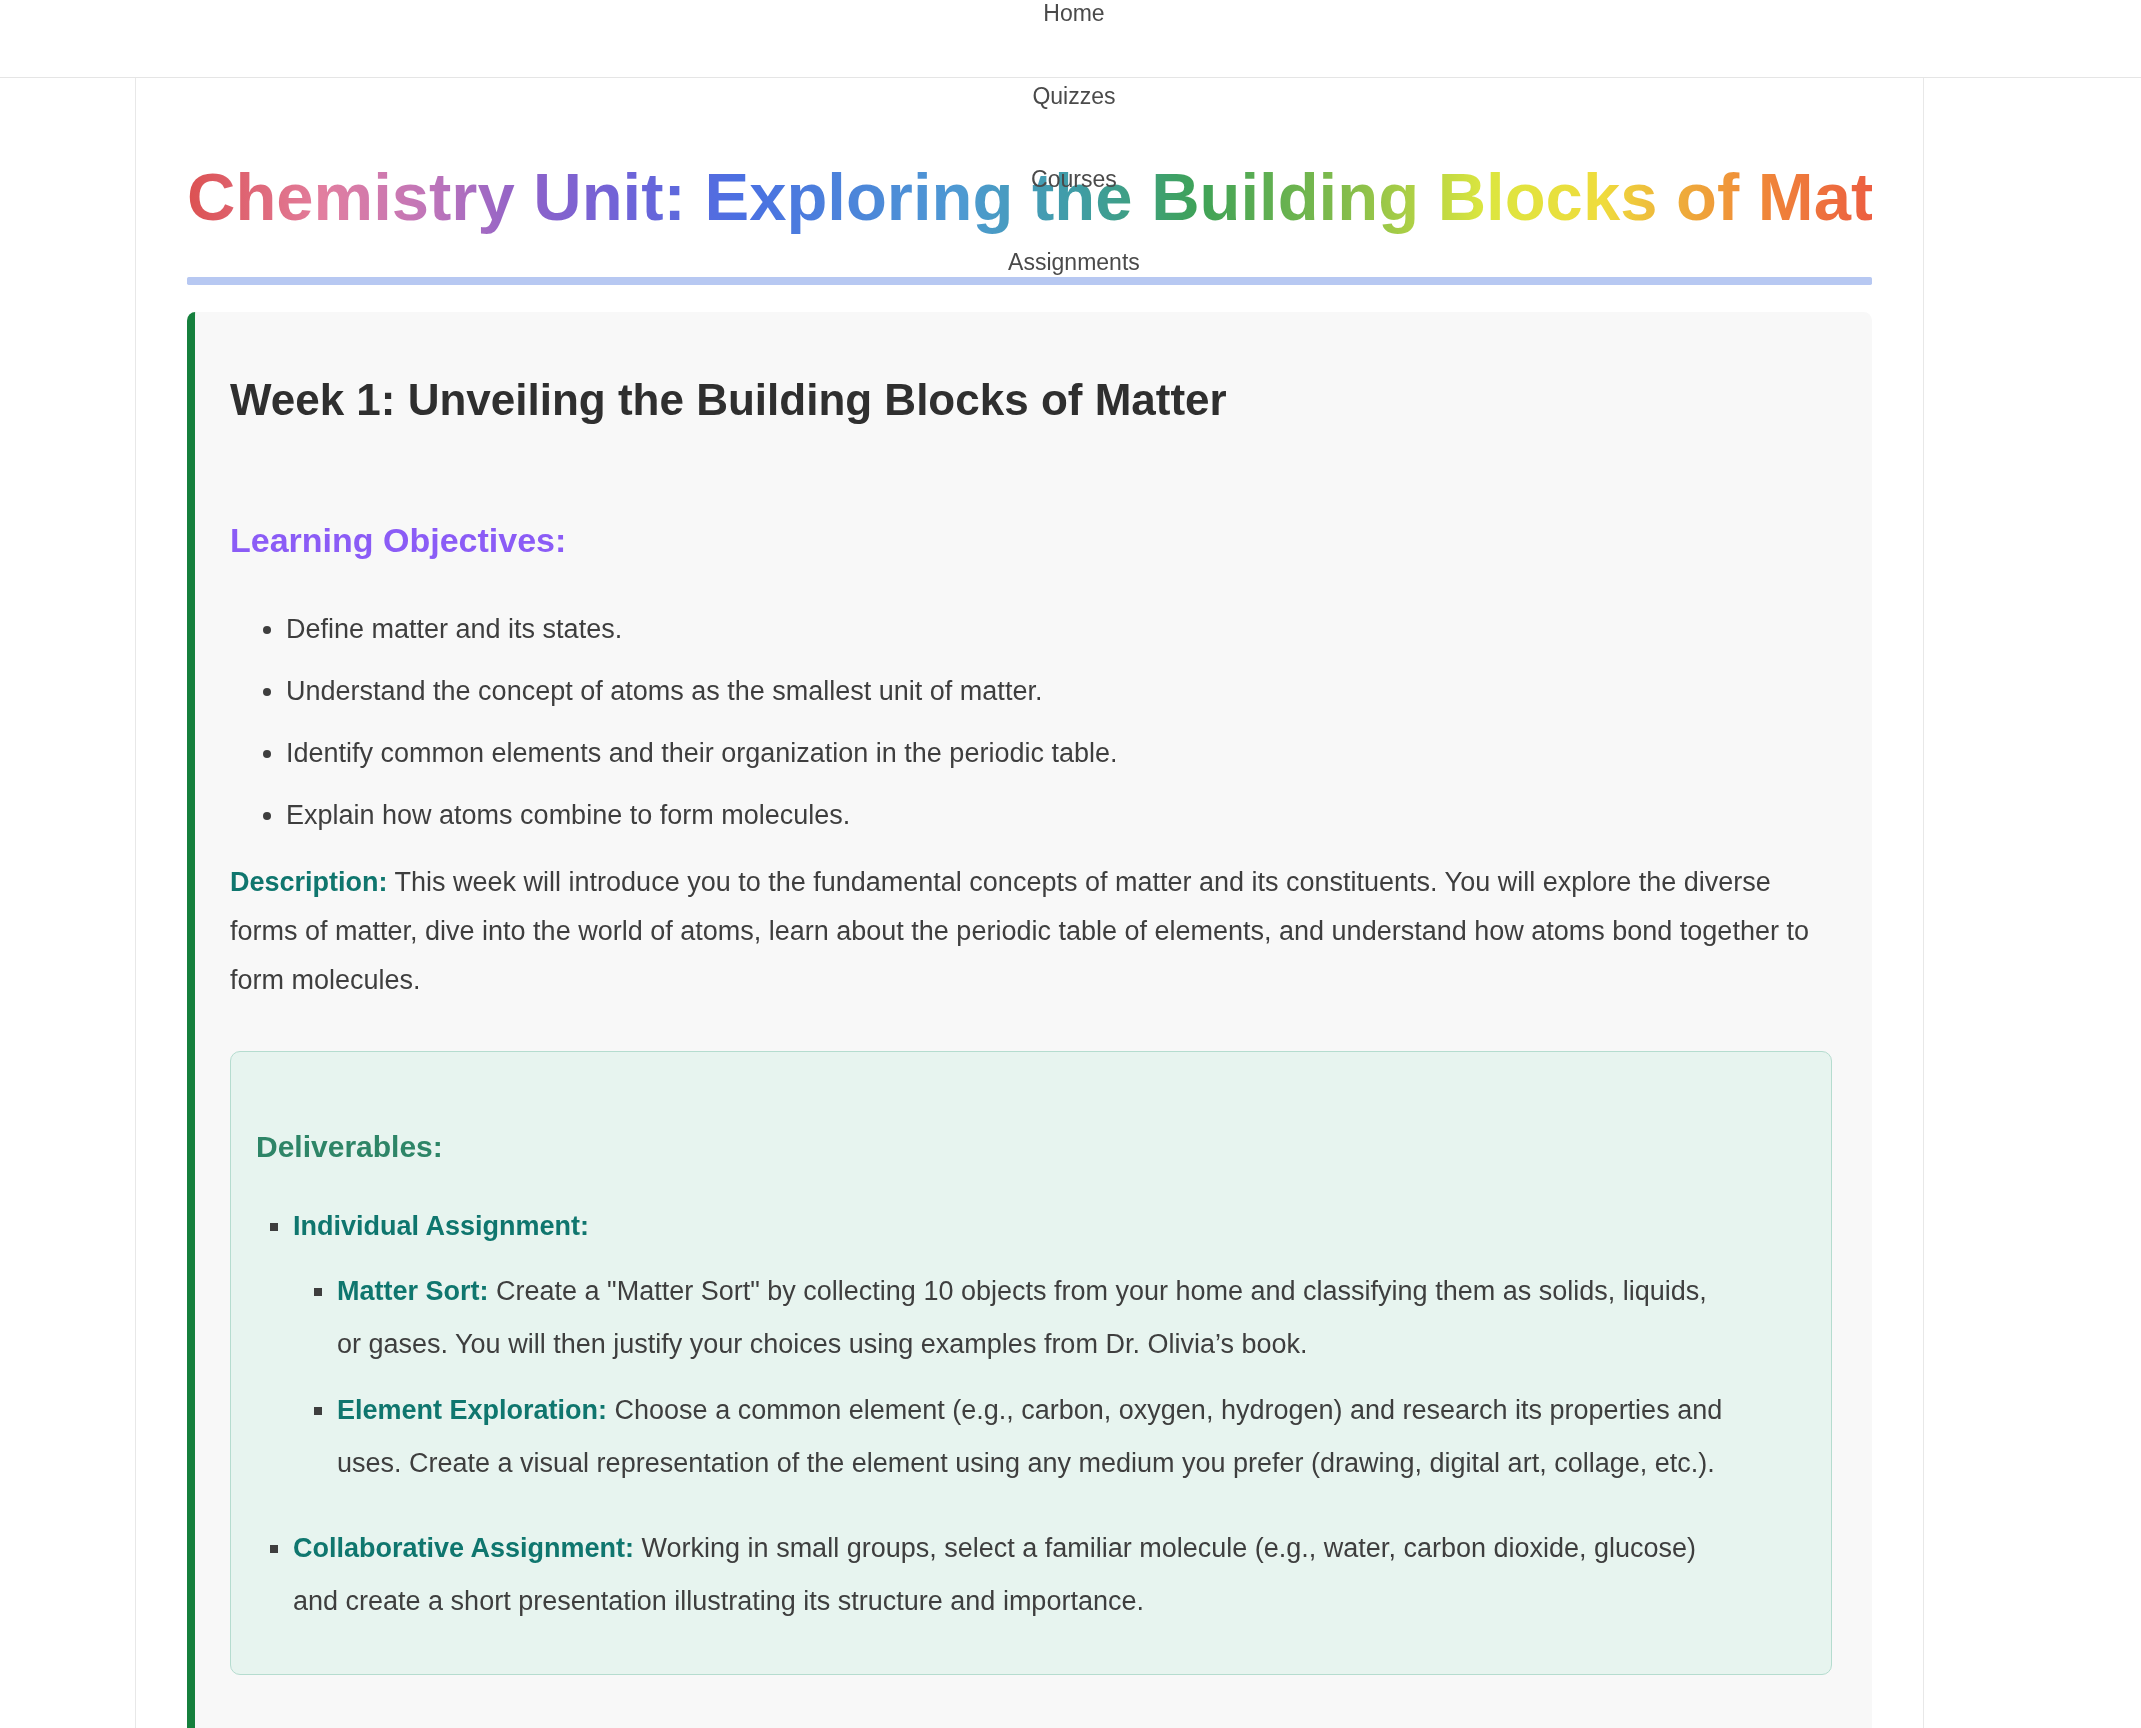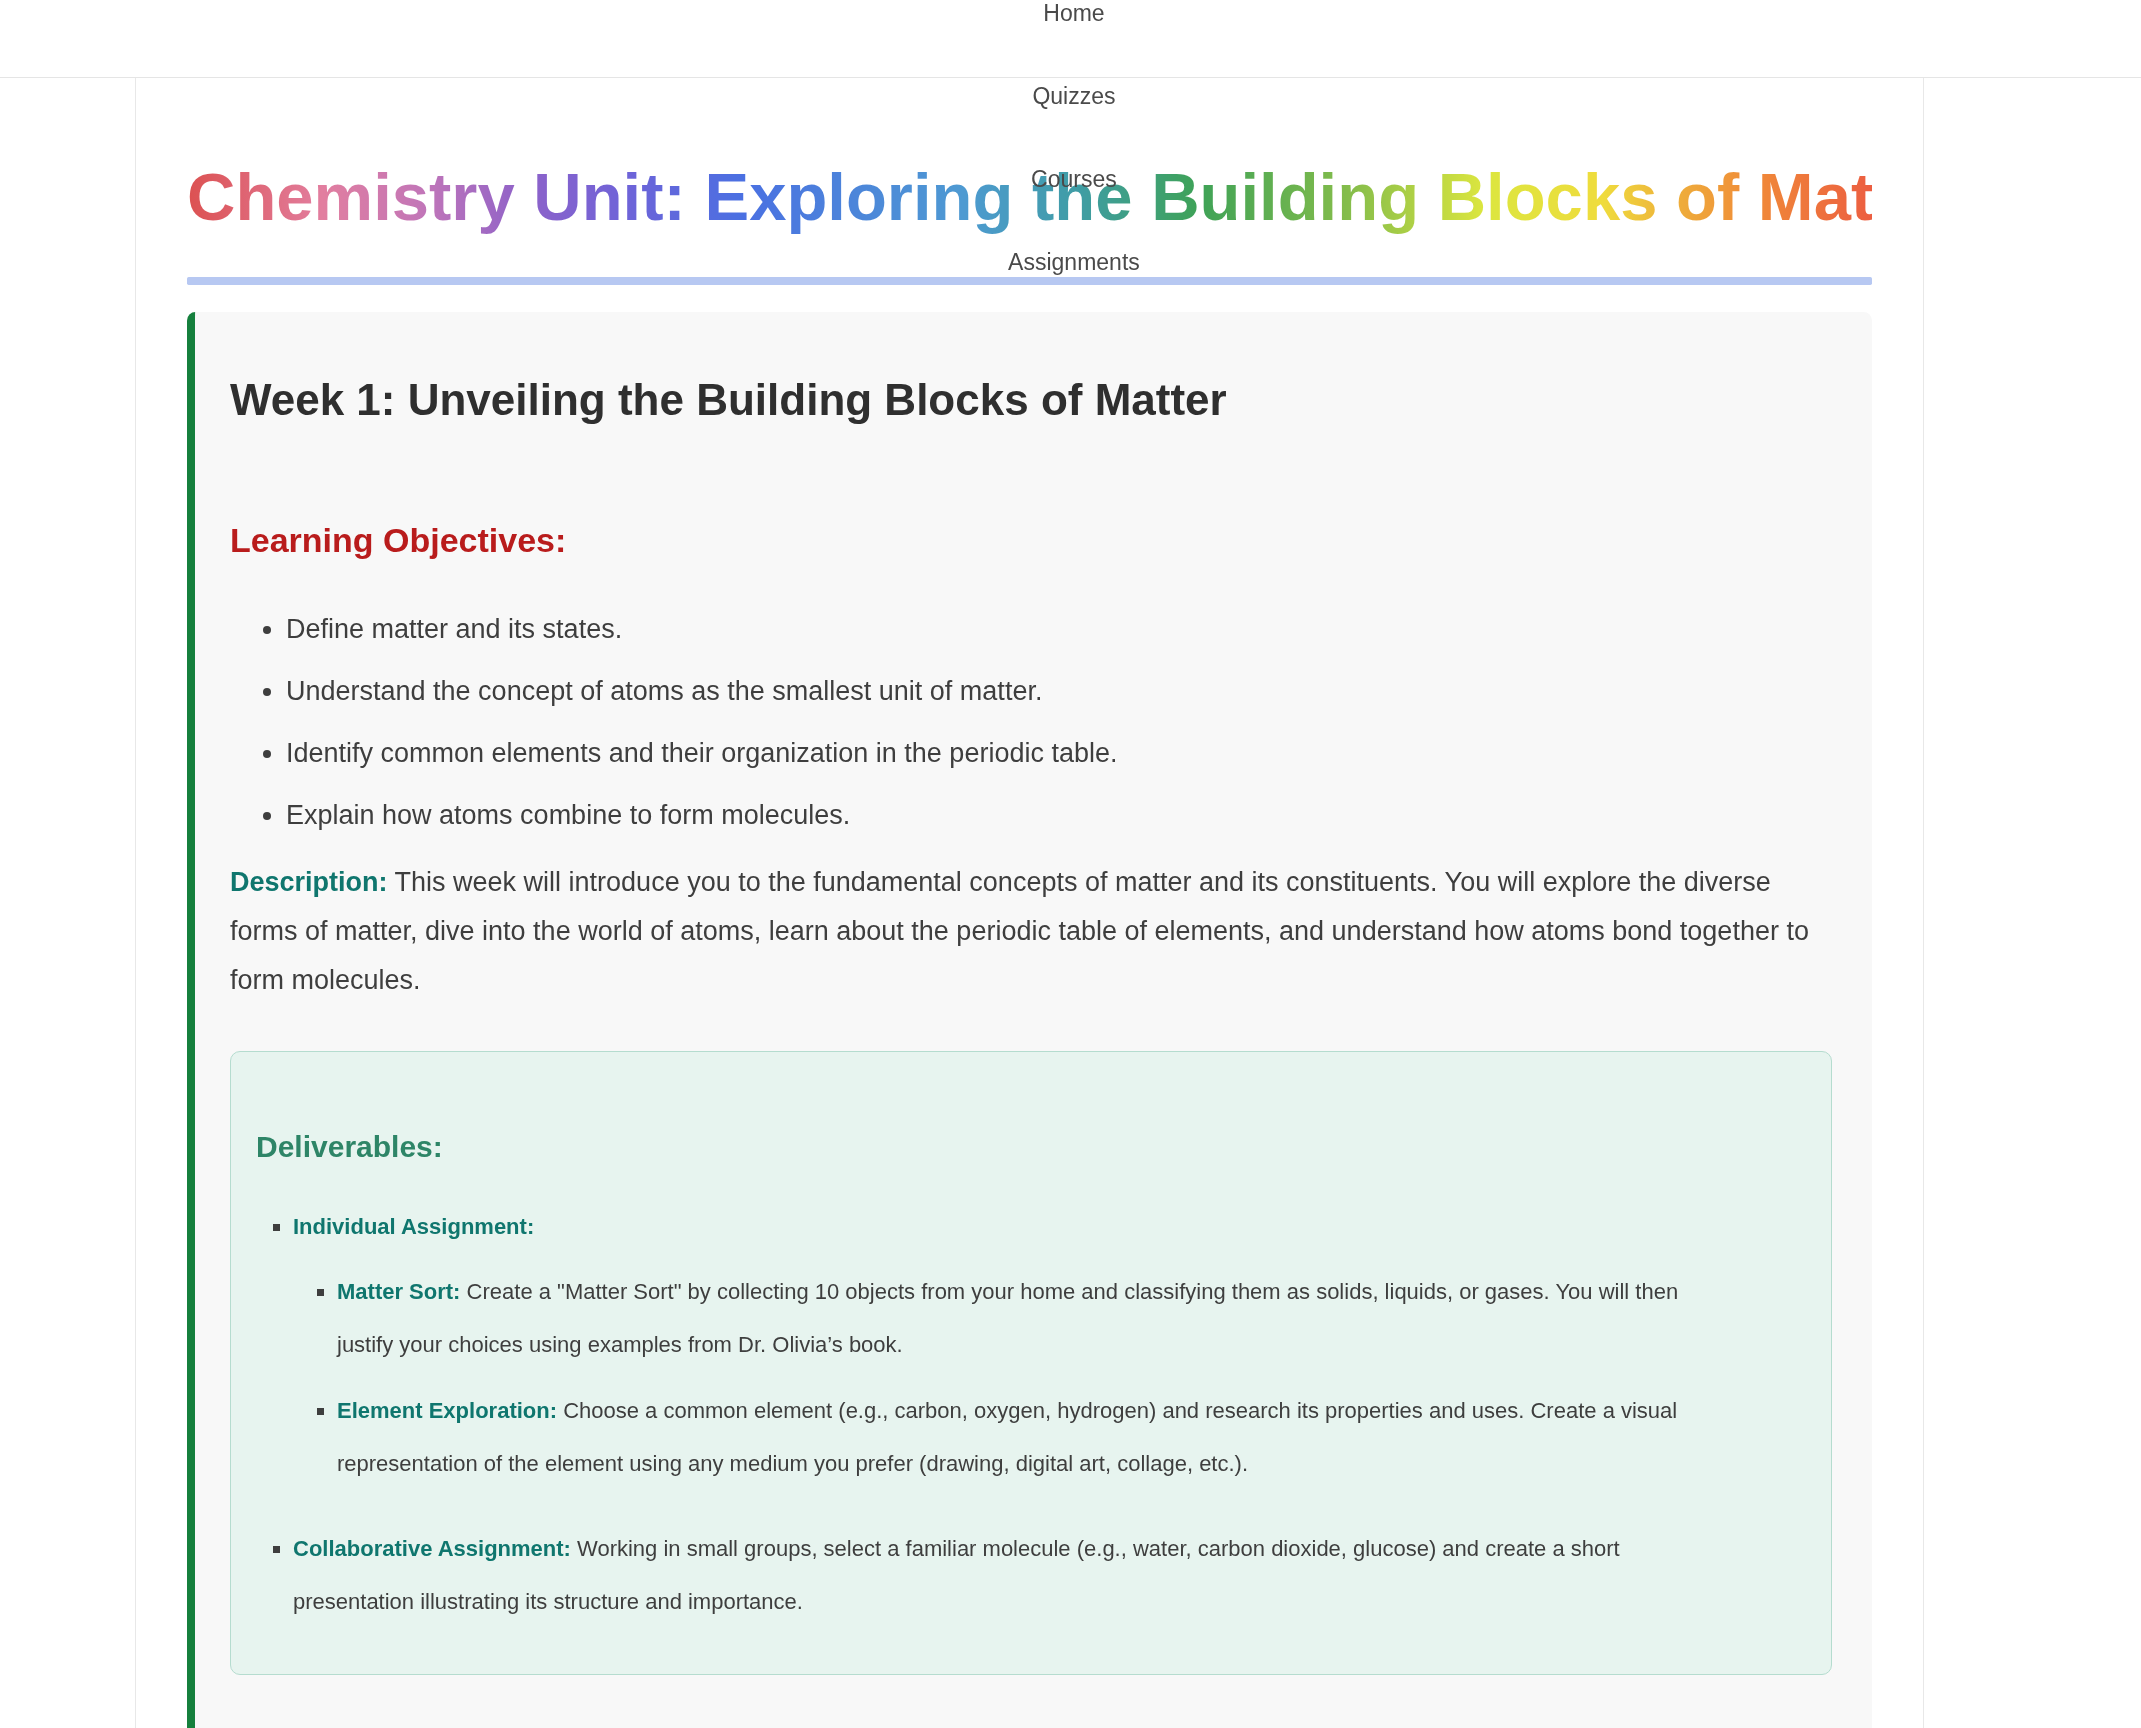--- a/index.html
+++ b/index.html
@@ -80,21 +80,21 @@
     font-size: 44px;
     line-height: 1.15;
     font-weight: bold;
     color: #2f2f2f;
   }
   .objectives-heading {
     margin: 0 0 49px 0;
     font-size: 34px;
     line-height: 1.2;
     font-weight: bold;
-    color: #b91c1c;
+    color: #8b5cf6;
   }
   ul.objectives {
     margin: 0;
     padding-left: 56px;
     list-style: disc;
     font-size: 27px;
     color: #3e3e3e;
   }
   ul.objectives li {
     line-height: 39px;
@@ -123,21 +123,21 @@
     margin: 52px 0 0 0;
     font-size: 30px;
     line-height: 1.2;
     font-weight: bold;
     color: #2e8567;
   }
   ul.deliv-list {
     margin: 35px 0 0 0;
     padding-left: 37px;
     list-style: square;
-    font-size: 22px;
+    font-size: 27px;
     color: #3e3e3e;
   }
   ul.deliv-list li { line-height: 53px; }
   ul.deliv-sublist {
     margin: 11.8px 0 0 0;
     padding-left: 44px;
     list-style: square;
   }
   ul.deliv-sublist li { margin-bottom: 13.5px; }
   li.deliv-collab { margin-top: 32px; }

